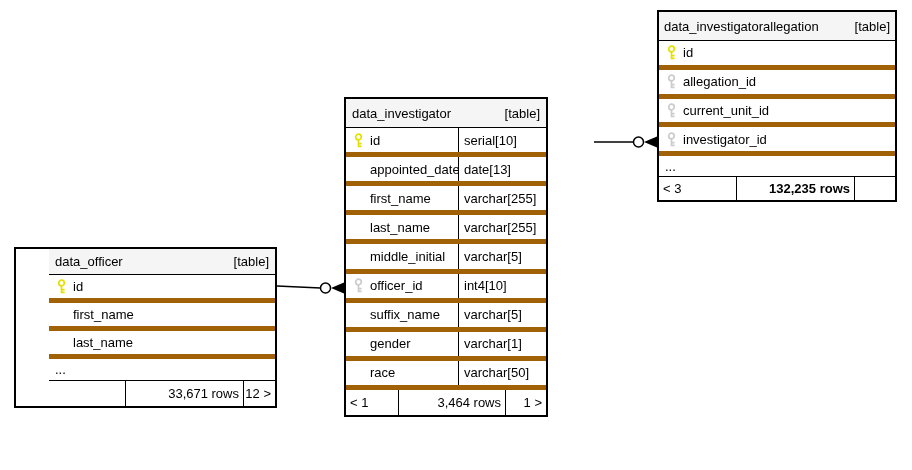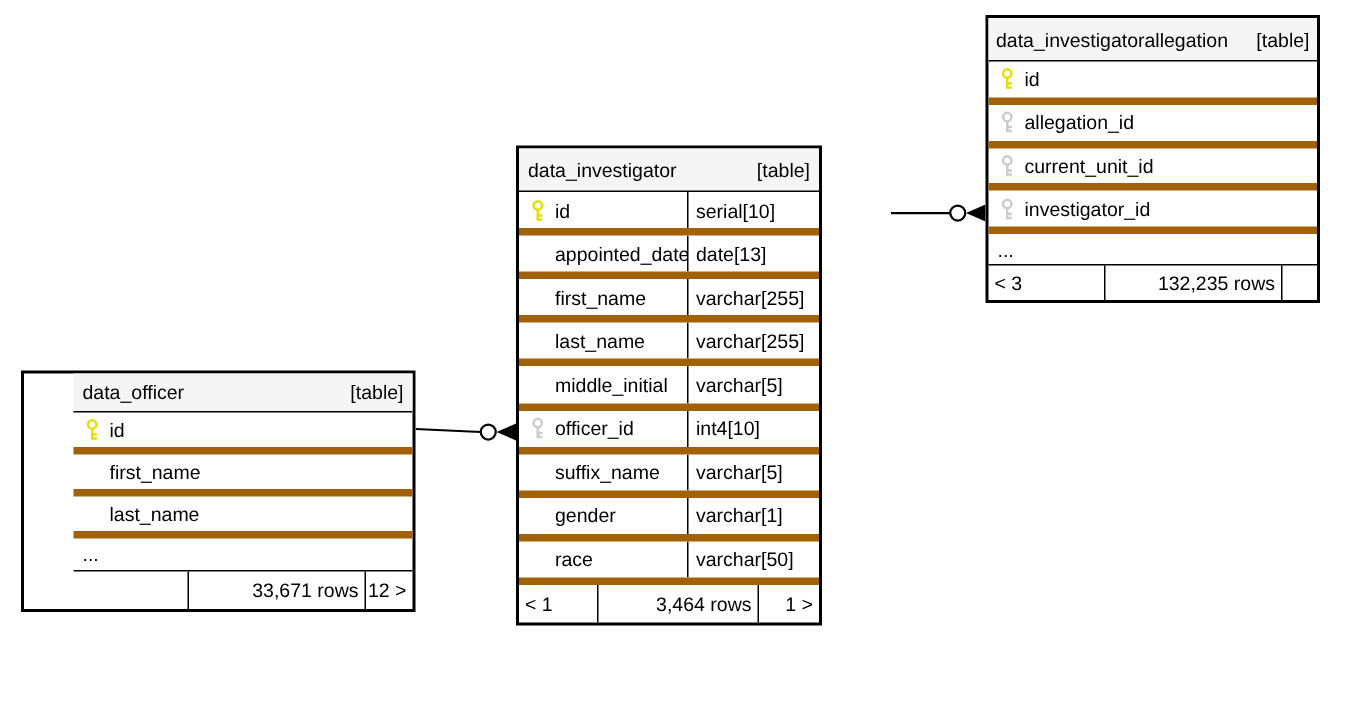--- a/index.html
+++ b/index.html
@@ -10,21 +10,21 @@
   .canvas{position:absolute;inset:0;width:912px;height:470px;background:#fff;}
   .rels{position:absolute;left:0;top:0;pointer-events:none;}
 
   
   .tbl{
     position:absolute;background:#fff;border:2px solid #000;box-sizing:border-box;
     display:flex;flex-direction:column;font-size:13px;
   }
   .t-officer{left:14px;top:247px;width:263px;height:161px;padding-left:33px;}
   .t-investigator{left:344px;top:97px;width:204px;height:320px;}
-  .t-allegation{left:657px;top:10px;width:223px;height:192px;}
+  .t-allegation{left:657px;top:10px;width:240px;height:192px;}
 
   .tbl-header{
     background:var(--hdr,#f5f5f5);border-bottom:1px solid #000;box-sizing:border-box;
     display:flex;justify-content:space-between;align-items:center;gap:4px;
     padding:0 6px;white-space:nowrap;overflow:hidden;
   }
   .t-officer .tbl-header{flex:0 0 26px;}
   .t-investigator .tbl-header{flex:0 0 29px;}
   .t-allegation .tbl-header{flex:0 0 29px;padding:0 5px;}
   .tbl-tag{flex:0 0 auto;}
@@ -52,21 +52,21 @@
   .t-officer .tbl-footer{flex:0 0 25px;}
   .t-investigator .tbl-footer{flex:0 0 25px;}
   .t-allegation .tbl-footer{flex:0 0 23px;}
   .fcell{display:flex;align-items:center;box-sizing:border-box;padding:0 4px;overflow:hidden;white-space:nowrap;}
   .fcell + .fcell{border-left:1px solid #000;}
   .fcell.c1{justify-content:flex-start;}
   .fcell.c2{justify-content:flex-end;}
   .fcell.c3{justify-content:flex-end;flex:1 1 auto;}
   .t-officer .fcell.c1{flex:0 0 76px;} .t-officer .fcell.c2{flex:0 0 118px;}
   .t-investigator .fcell.c1{flex:0 0 52px;} .t-investigator .fcell.c2{flex:0 0 107px;padding-left:12px;}
-  .t-allegation .fcell.c1{flex:0 0 77px;} .t-allegation .fcell.c2{flex:0 0 118px;}
+  .t-allegation .fcell.c1{flex:0 0 77px;} .t-allegation .fcell.c2{flex:0 0 118px;font-weight:bold;}
 
   .note{position:absolute;left:16px;top:441px;font-size:13px;color:#1c1c1c;}
 </style>
 </head>
 <body>
 
 <div class="canvas">
 
   <svg class="rels" width="912" height="470" viewBox="0 0 912 470">
     <g>

